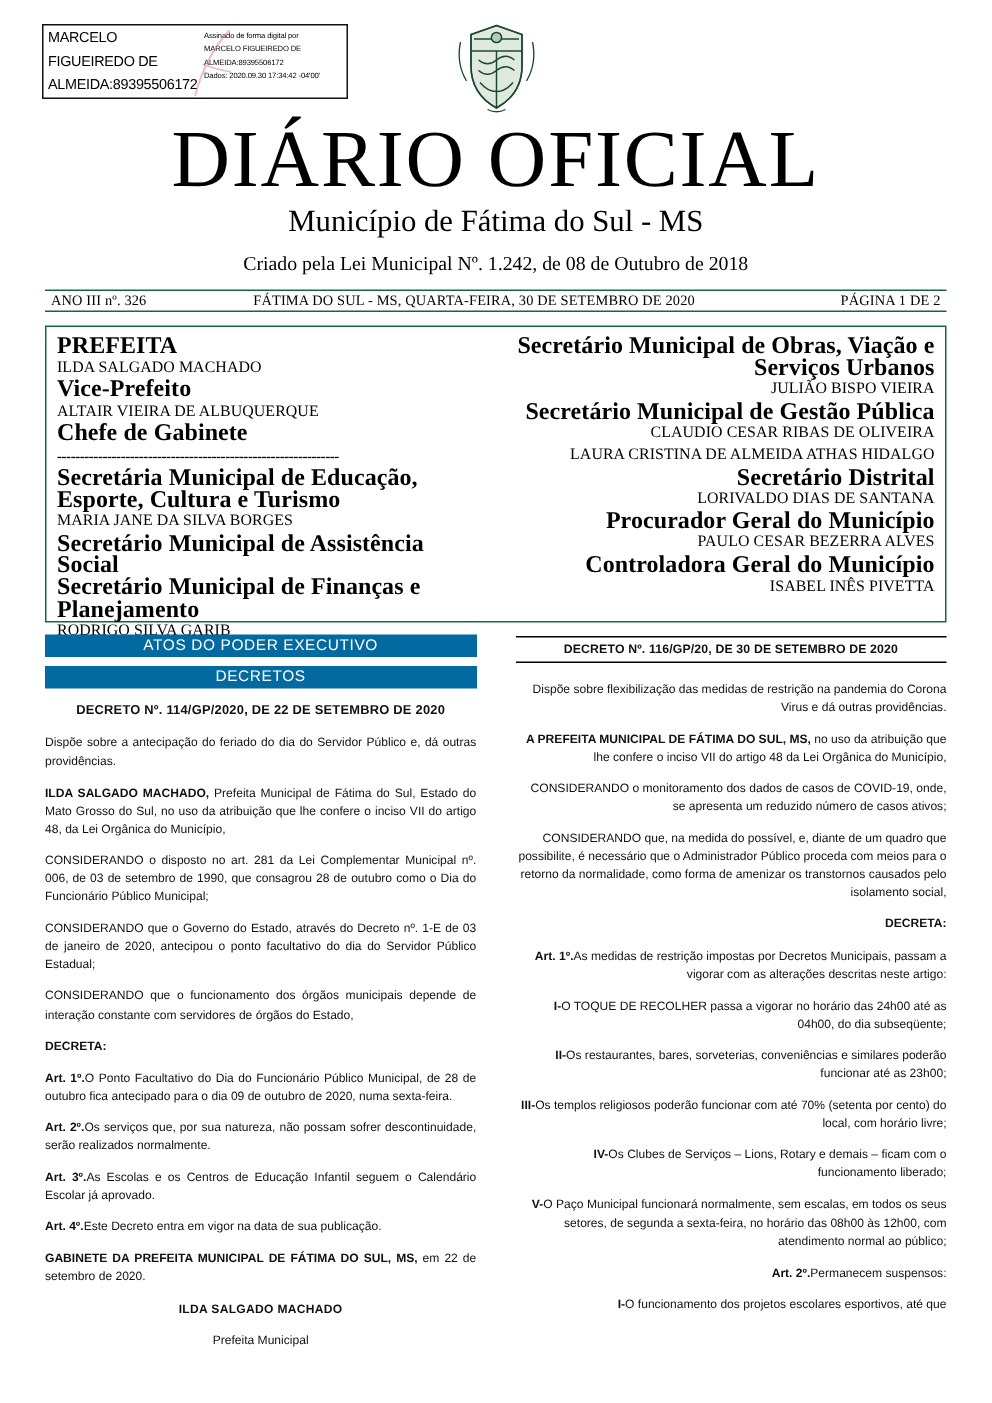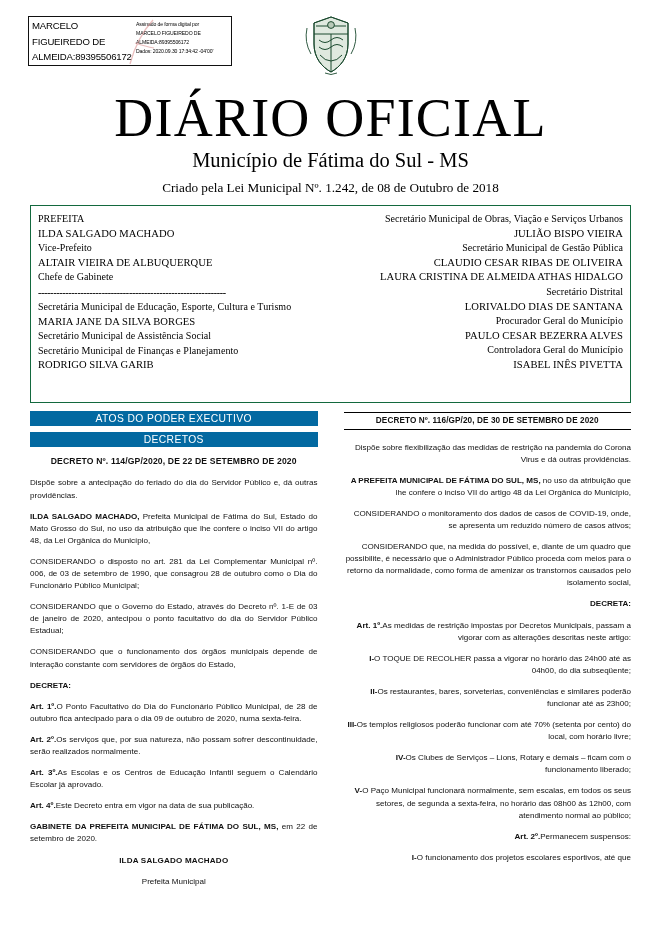--- a/index.html
+++ b/index.html
@@ -14,21 +14,21 @@
     position: relative;
     font-family: "Liberation Serif", "DejaVu Serif", serif;
     color: #000000;
     overflow: hidden;
   }
   .page {
     position: relative;
     width: 661px;
     height: 935px;
     box-sizing: border-box;
-    padding: 12px 30px;
+    padding: 0 30px;
   }
 
   
   .sig-box {
     position: absolute;
     left: 28px;
     top: 16px;
     width: 204px;
     height: 50px;
     border: 1px solid #111;
@@ -132,23 +132,23 @@
     box-sizing: border-box;
     height: 198px;
   }
   .off-col {
     width: 50%;
     box-sizing: border-box;
   }
   .off-col.left  { padding-right: 6px; }
   .off-col.right { padding-left: 8px; }
   .off-role {
-    font-size: 10px;
+    font-size: 16px;
     line-height: 14.6px;
-    font-weight: normal;
+    font-weight: bold;
     letter-spacing: 0.05px;
   }
   .off-name {
     font-size: 10.6px;
     line-height: 14.6px;
     font-weight: 400;
     letter-spacing: 0.05px;
   }
   .off-divider {
     font-size: 10px;
@@ -264,20 +264,25 @@
       <path d="M23 59 q6 3 12 0" stroke-width="0.9"></path>
     </g>
   </svg>
 
   <div class="masthead">
     <div class="doc-title">DIÁRIO OFICIAL</div>
     <div class="doc-subtitle">Município de Fátima do Sul - MS</div>
     <div class="doc-law">Criado pela Lei Municipal Nº. 1.242, de 08 de Outubro de 2018</div>
   </div>
 
+  <div class="ano-bar">
+    <span class="ano-left">ANO III nº. 326</span>
+    <span class="ano-center">FÁTIMA DO SUL - MS, QUARTA-FEIRA,  30 DE SETEMBRO DE 2020</span>
+    <span class="ano-right">PÁGINA 1 DE 2</span>
+  </div>
 
   <div class="officials">
     <div class="off-col left">
       <div class="off-role">PREFEITA</div>
       <div class="off-name">ILDA SALGADO MACHADO</div>
       <div class="off-role">Vice-Prefeito</div>
       <div class="off-name">ALTAIR VIEIRA DE ALBUQUERQUE</div>
       <div class="off-role">Chefe de Gabinete</div>
       <div class="off-divider">--------------------------------------------------------------</div>
       <div class="off-role">Secretária Municipal de Educação, Esporte, Cultura e Turismo</div>

